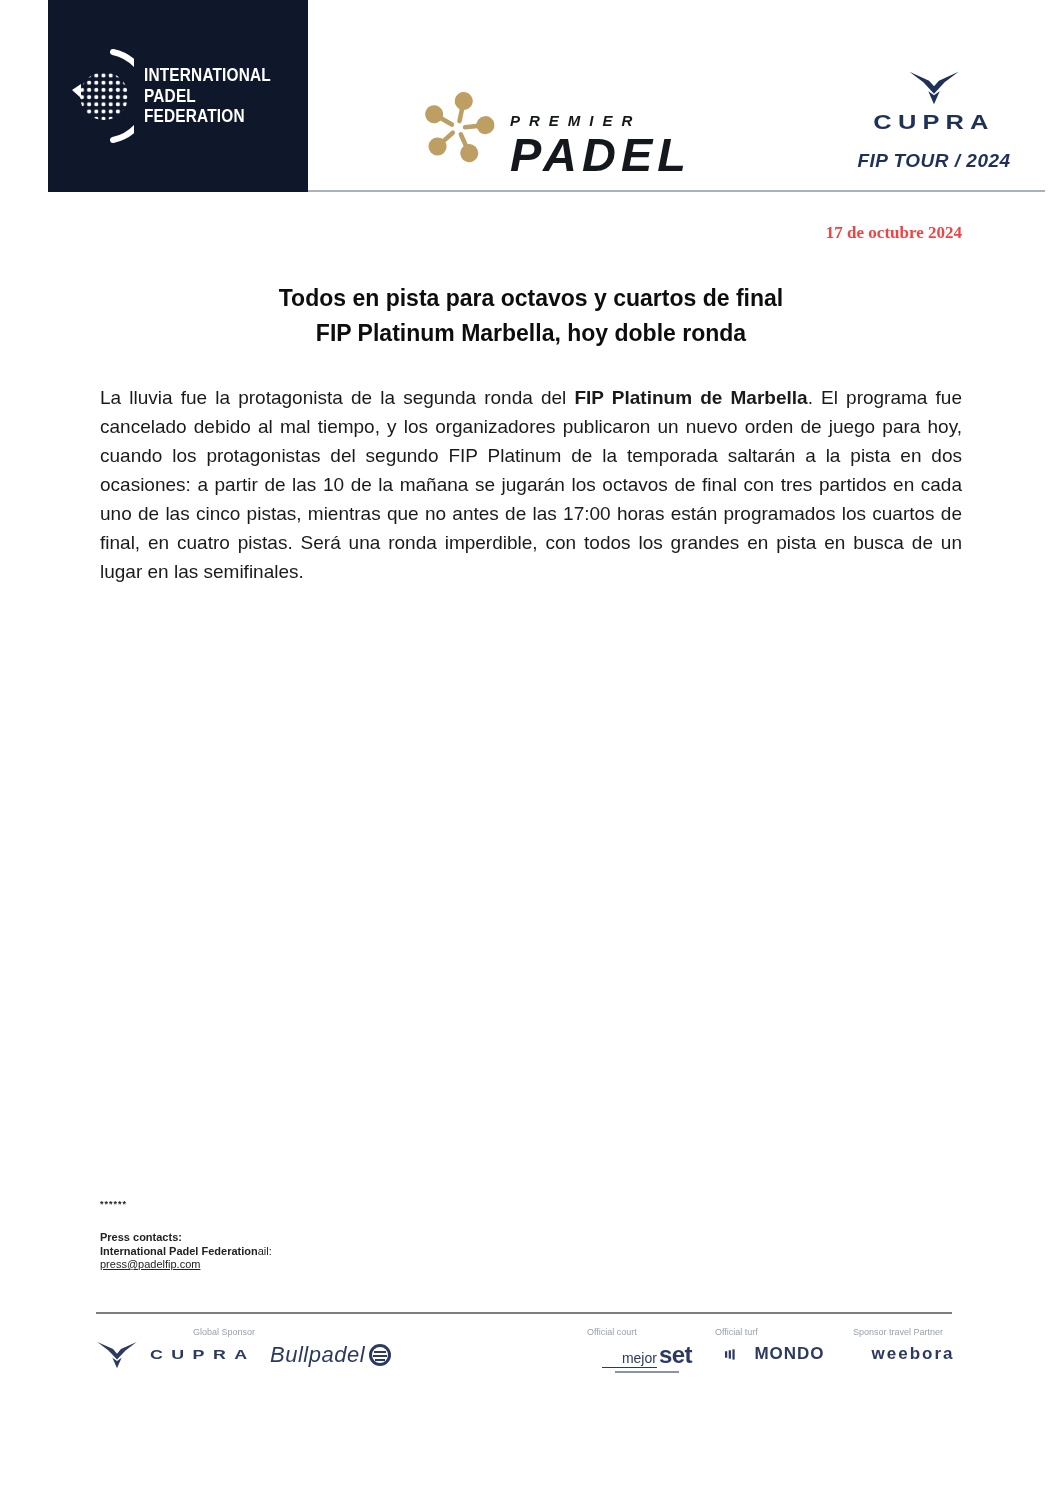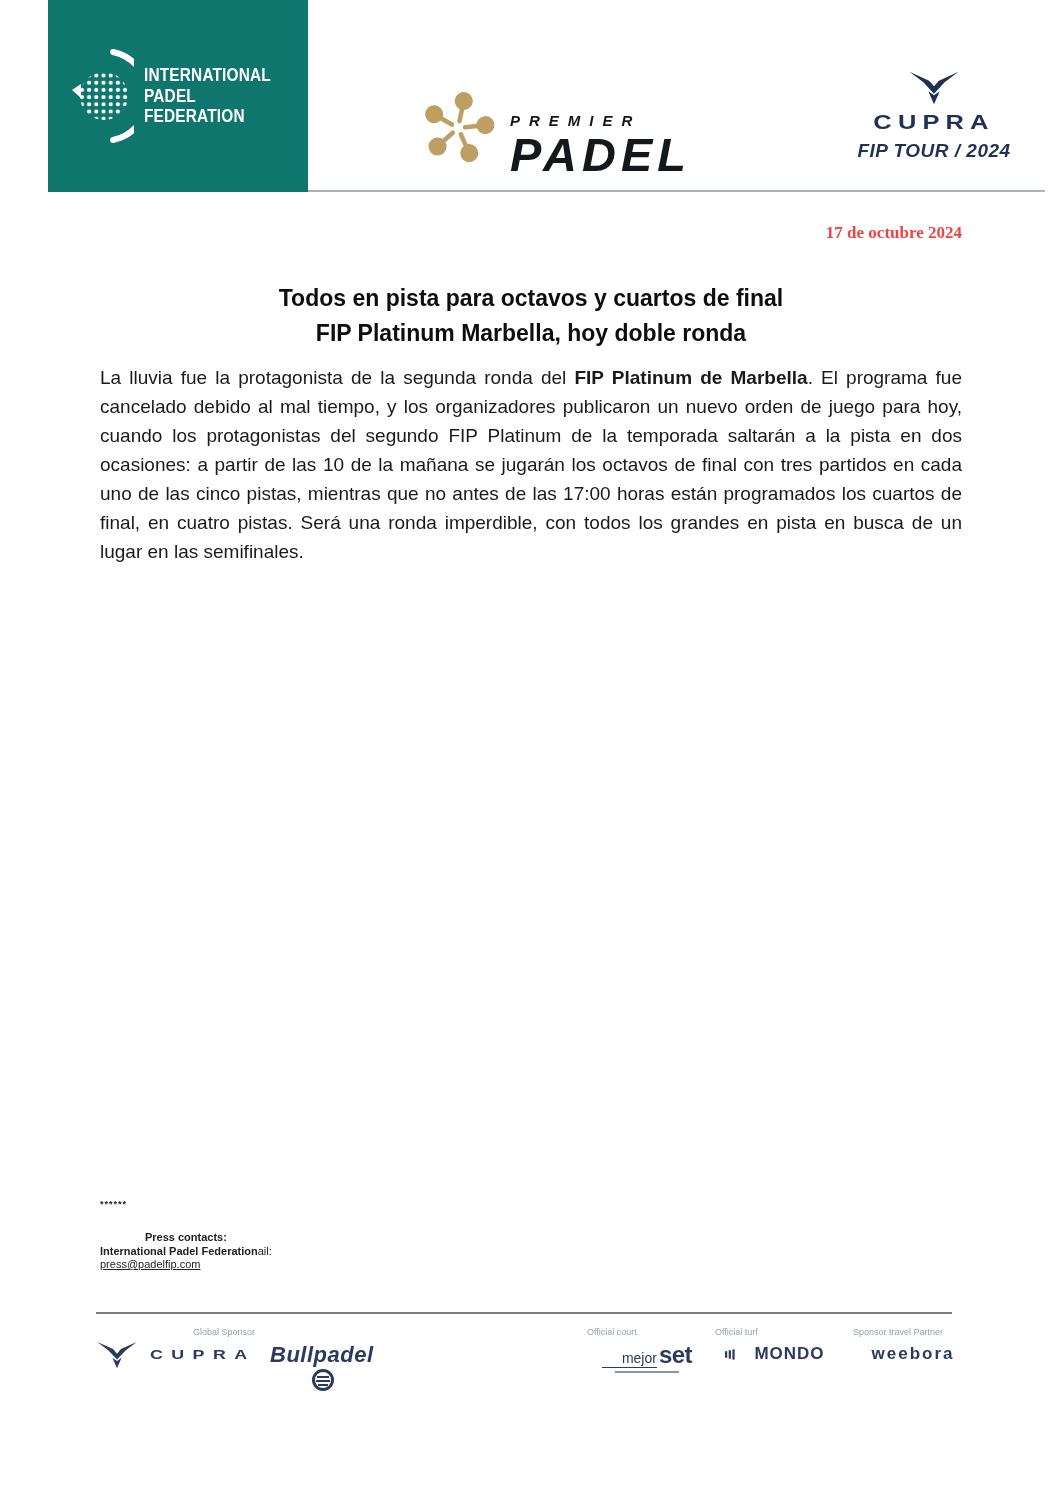--- a/index.html
+++ b/index.html
@@ -4,59 +4,59 @@
 <style>
   html,body{margin:0;padding:0;background:#e8e8e8;}
   .page{
     position:relative;width:1058px;height:1497px;margin:0 auto;
     background:#ffffff;overflow:hidden;
     font-family:"Liberation Sans",sans-serif;color:#1a1a1a;
   }
   
   .navy-box{
     position:absolute;left:48px;top:0;width:260px;height:192px;
-    background:#0f766e;display:flex;align-items:center;padding-left:24px;box-sizing:border-box;
+    background:#0f172a;display:flex;align-items:center;padding-left:24px;box-sizing:border-box;
   }
   .ipf-text{margin-left:10px;color:#ffffff;font-weight:700;font-size:17.5px;line-height:20.5px;
     transform:scaleX(0.88);transform-origin:left center;white-space:nowrap;letter-spacing:.2px;}
   .premier{position:absolute;left:420px;top:76px;display:flex;align-items:center;}
   .premier-text{margin-left:14px;}
   .premier-top{font-size:15px;font-weight:700;font-style:italic;letter-spacing:9px;color:#14181c;margin-top:36px;}
   .premier-bottom{font-size:46px;font-weight:700;font-style:italic;letter-spacing:5px;
     color:#14181c;line-height:50px;margin-top:1px;transform:scaleX(1.02);transform-origin:left;}
   .cupra-header{position:absolute;left:846px;top:70px;width:176px;text-align:center;color:#1f3156;}
   .cupra-header .cupra-word{font-size:25px;font-weight:700;letter-spacing:6px;
     transform:scale(1.02,.8);transform-origin:center;margin-top:2px;}
-  .cupra-header .cupra-tour{font-size:19px;font-weight:700;font-style:italic;letter-spacing:.5px;margin-top:3px;}
+  .cupra-header .cupra-tour{font-size:19px;font-weight:700;font-style:italic;letter-spacing:.5px;margin-top:13px;}
   .header-rule{position:absolute;left:308px;top:190px;width:737px;height:2px;background:#a9b3bd;}
   
   .date-line{position:absolute;top:223px;right:96px;
     font-family:"Liberation Serif",serif;font-weight:700;font-size:17px;color:#ef4444;}
   .doc-title{position:absolute;left:100px;top:281px;width:862px;text-align:center;
     font-size:23px;font-weight:700;line-height:35px;color:#0d0d0d;}
-  .body-text{position:absolute;left:100px;top:363px;width:862px;margin:0;
+  .body-text{position:absolute;left:100px;top:383px;width:862px;margin:0;
     font-size:19px;line-height:29px;text-align:justify;color:#1a1a1a;}
   
   .asterisks{position:absolute;left:100px;top:1199px;font-size:9px;font-weight:700;letter-spacing:1px;color:#222;}
   .press-block{position:absolute;left:100px;top:1231px;font-size:11px;line-height:13.5px;color:#222;}
-  .press-block .b{font-weight:700;text-align:center;}
+  .press-block .b{font-weight:700;}
   .email-link{color:#222;text-decoration:underline;}
   
   .sponsor-rule{position:absolute;left:96px;top:1312px;width:856px;height:2px;background:#7e7e7e;}
   .sp-label{position:absolute;top:1327px;font-size:9px;color:#97a1ad;white-space:nowrap;}
   .lbl-global{left:193px;width:140px;}
   .lbl-court{left:587px;width:120px;}
   .lbl-turf{left:715px;width:120px;}
   .lbl-travel{left:853px;width:120px;}
   .sp-navy{color:#2b3a5e;}
   .sp-cupra{position:absolute;left:96px;top:1340px;display:flex;align-items:center;}
   .sp-cupra .cupra-word{font-size:17px;font-weight:700;letter-spacing:8px;margin-left:12px;
     transform:scale(1.05,.8);transform-origin:left center;color:#2b3a5e;}
   .sp-bull{position:absolute;left:270px;top:1342px;display:flex;align-items:center;
-    font-size:22px;font-weight:700;font-style:italic;color:#2b3a5e;letter-spacing:.5px;flex-direction:column;}
+    font-size:22px;font-weight:400;font-style:italic;color:#2b3a5e;letter-spacing:.5px;}
   .sp-mejor{position:absolute;left:587px;top:1341px;width:120px;text-align:center;color:#2b3a5e;}
   .mejor-row{display:inline-flex;align-items:baseline;}
   .mejor-1{font-size:14px;font-weight:400;border-bottom:1.5px solid #2b3a5e;padding-bottom:1px;padding-left:20px;}
   .mejor-2{font-size:24px;font-weight:700;margin-left:2px;letter-spacing:-.5px;}
   .tiny-bar{width:64px;height:2px;background:#2b3a5e;opacity:.55;margin:2px auto 0;}
   .sp-mondo{position:absolute;left:715px;top:1344px;width:120px;text-align:center;color:#2b3a5e;}
   .mondo-row{display:inline-flex;align-items:center;}
   .mondo-word{font-size:17px;font-weight:700;letter-spacing:1px;margin-left:16px;}
   .sp-weebora{position:absolute;left:853px;top:1344px;width:120px;text-align:center;
     font-size:17px;font-weight:700;letter-spacing:2px;color:#2b3a5e;text-transform:lowercase;}

